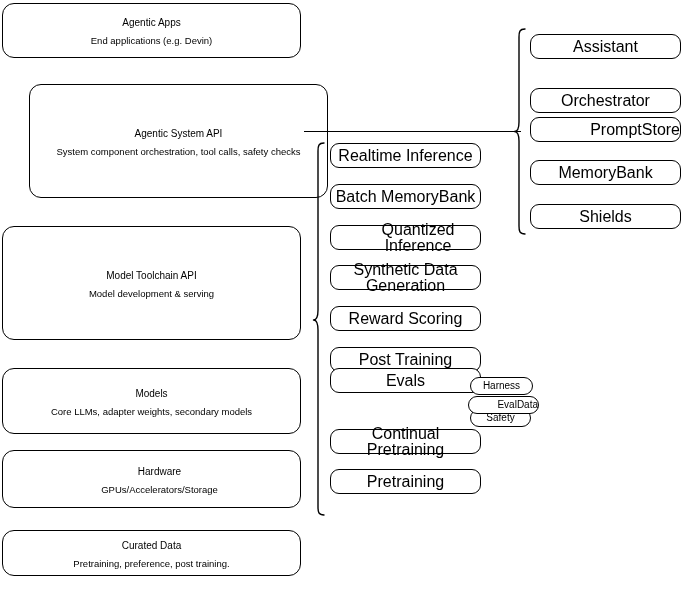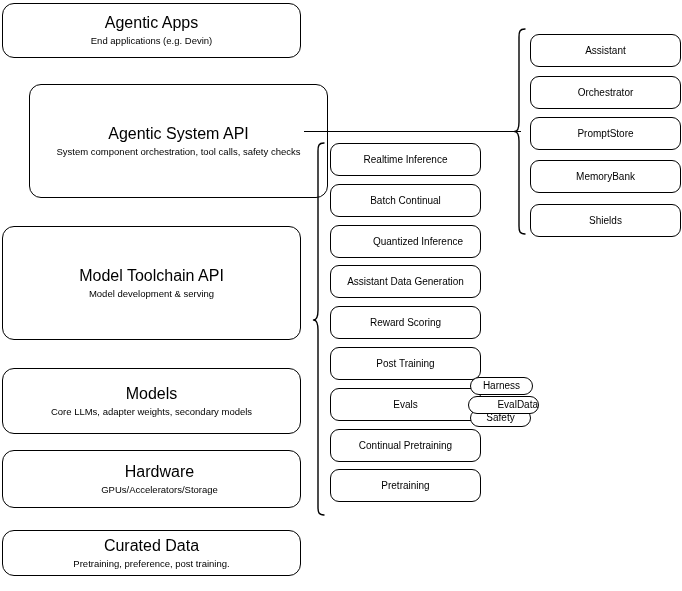--- a/index.html
+++ b/index.html
@@ -33,36 +33,36 @@
     text-align: center;
   }
 
   
   .layer {
     border-radius: 12px;
     left: 2px;
     width: 299px;
   }
   .layer .title {
-    font-size: 16px;
+    font-size: 10px;
     line-height: 17px;
     color: #000;
   }
   .layer .subtitle {
     font-size: 9.5px;
     line-height: 13px;
     margin-top: 3px;
     color: #000;
   }
 
   
   .cap {
     border-radius: 9px;
-    height: 33px;
-    font-size: 10px;
+    height: 25px;
+    font-size: 16px;
     line-height: 16px;
     justify-content: center;
   }
   .cap-mid {
     left: 330px;
     width: 151px;
   }
   .cap-right {
     left: 530px;
     width: 151px;
@@ -148,35 +148,35 @@
     <svg width="12" height="374" viewBox="0 0 12 374" fill="none" xmlns="http://www.w3.org/2000/svg">
       <path d="M11 1 C5.5 1 5 4 5 9 L5 168 C5 174 3.5 178 0.5 178
                C3.5 178 5 182 5 188 L5 365 C5 370 5.5 373 11 373" stroke="#000000" stroke-width="1.4" fill="none" stroke-linecap="round" stroke-linejoin="round"></path>
     </svg>
   </div>
 
   <div class="box cap cap-mid" style="top:143px;">
     <span>Realtime Inference</span>
   </div>
   <div class="box cap cap-mid" style="top:184px;">
-    <span>Batch Continual</span>
+    <span>Batch MemoryBank</span>
   </div>
   <div class="box cap cap-mid" style="top:225px;padding-left:25px;">
     <span>Quantized Inference</span>
   </div>
   <div class="box cap cap-mid" style="top:265px;">
-    <span>Assistant Data Generation</span>
+    <span>Synthetic Data Generation</span>
   </div>
   <div class="box cap cap-mid" style="top:306px;">
     <span>Reward Scoring</span>
   </div>
   <div class="box cap cap-mid" style="top:347px;">
     <span>Post Training</span>
   </div>
-  <div class="box cap cap-mid" style="top:388px;">
+  <div class="box cap cap-mid" style="top:368px;">
     <span>Evals</span>
   </div>
   <div class="box cap cap-mid" style="top:429px;">
     <span>Continual Pretraining</span>
   </div>
   <div class="box cap cap-mid" style="top:469px;">
     <span>Pretraining</span>
   </div>
 
   <div class="tag" style="left:470px; top:377px; width:63px; z-index:5;">
@@ -185,24 +185,24 @@
   <div class="tag" style="left:468px; top:396px; width:71px; z-index:6;justify-content:flex-end;">
     <span>EvalData</span>
   </div>
   <div class="tag" style="left:470px; top:409px; width:61px; z-index:5;">
     <span>Safety</span>
   </div>
 
   <div class="box cap cap-right" style="top:34px;">
     <span>Assistant</span>
   </div>
-  <div class="box cap cap-right" style="top:76px;justify-content:center;">
+  <div class="box cap cap-right" style="top:88px;justify-content:center;">
     <span>Orchestrator</span>
   </div>
-  <div class="box cap cap-right" style="top:117px;">
+  <div class="box cap cap-right" style="top:117px;align-items:flex-end;">
     <span>PromptStore</span>
   </div>
   <div class="box cap cap-right" style="top:160px;">
     <span>MemoryBank</span>
   </div>
   <div class="box cap cap-right" style="top:204px;">
     <span>Shields</span>
   </div>
 
 </div>

